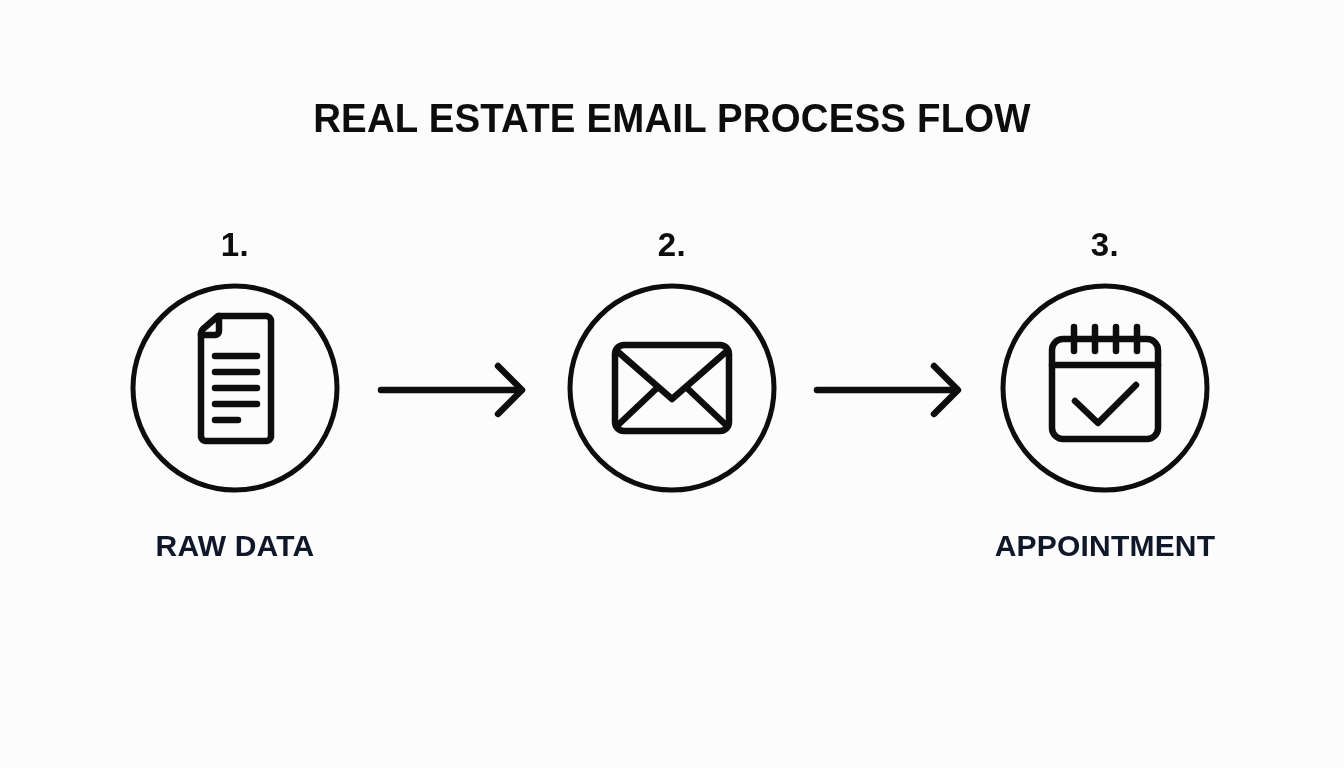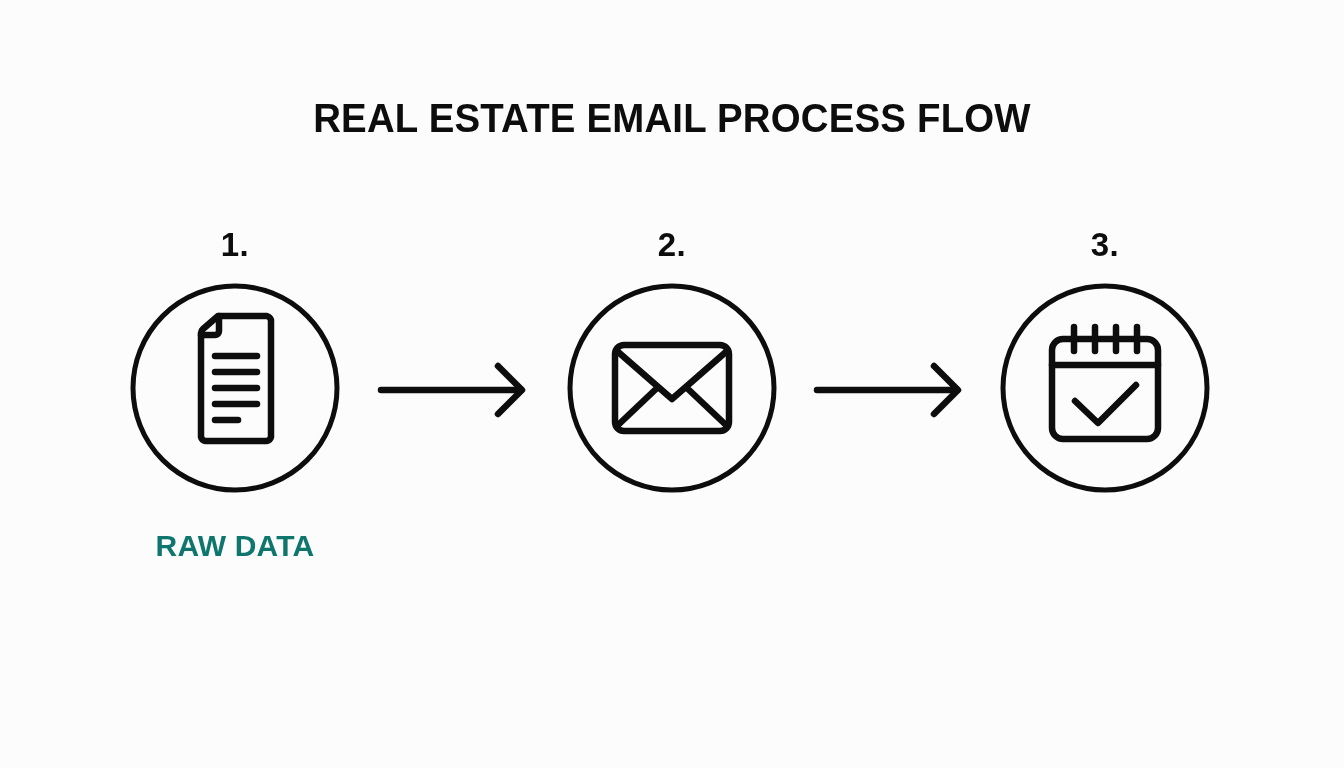--- a/index.html
+++ b/index.html
@@ -63,21 +63,21 @@
   }
   .step-circle > svg {
     display: block;
     width: 210px;
     height: 210px;
   }
   .step-label {
     margin-top: 36px;
     font-size: 30px;
     font-weight: 700;
-    color: #0f766e;
+    color: #0f172a;
     letter-spacing: 0.2px;
     line-height: 1.1;
     white-space: nowrap;
   }
 
   
   #step-1 { left: 85px; }
   #step-2 { left: 522px; }
   #step-3 { left: 955px; }
 
@@ -181,15 +181,16 @@
           <line x1="74" y1="44" x2="74" y2="68"></line>
           <line x1="95" y1="44" x2="95" y2="68"></line>
           <line x1="116" y1="44" x2="116" y2="68"></line>
           <line x1="137" y1="44" x2="137" y2="68"></line>
 
           <polyline points="75,118 98,140 136,102"></polyline>
         </g>
       </svg>
     </div>
 
+    <div class="step-label">APPOINTMENT</div>
   </div>
 
 </div>
 
 </body></html>

